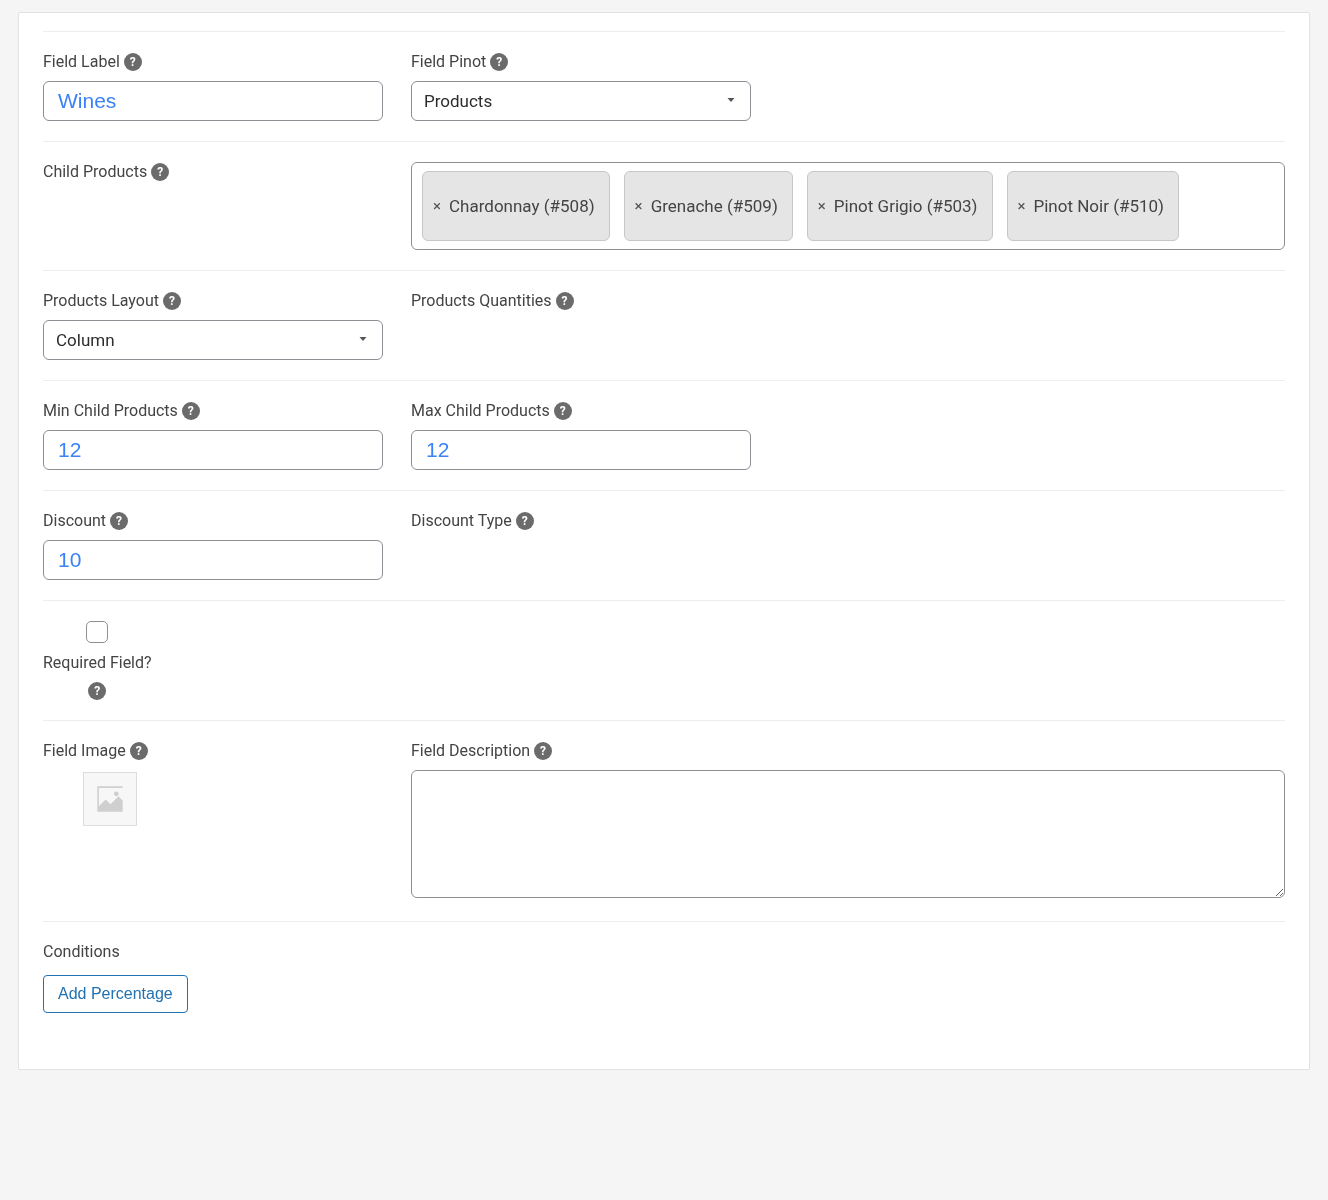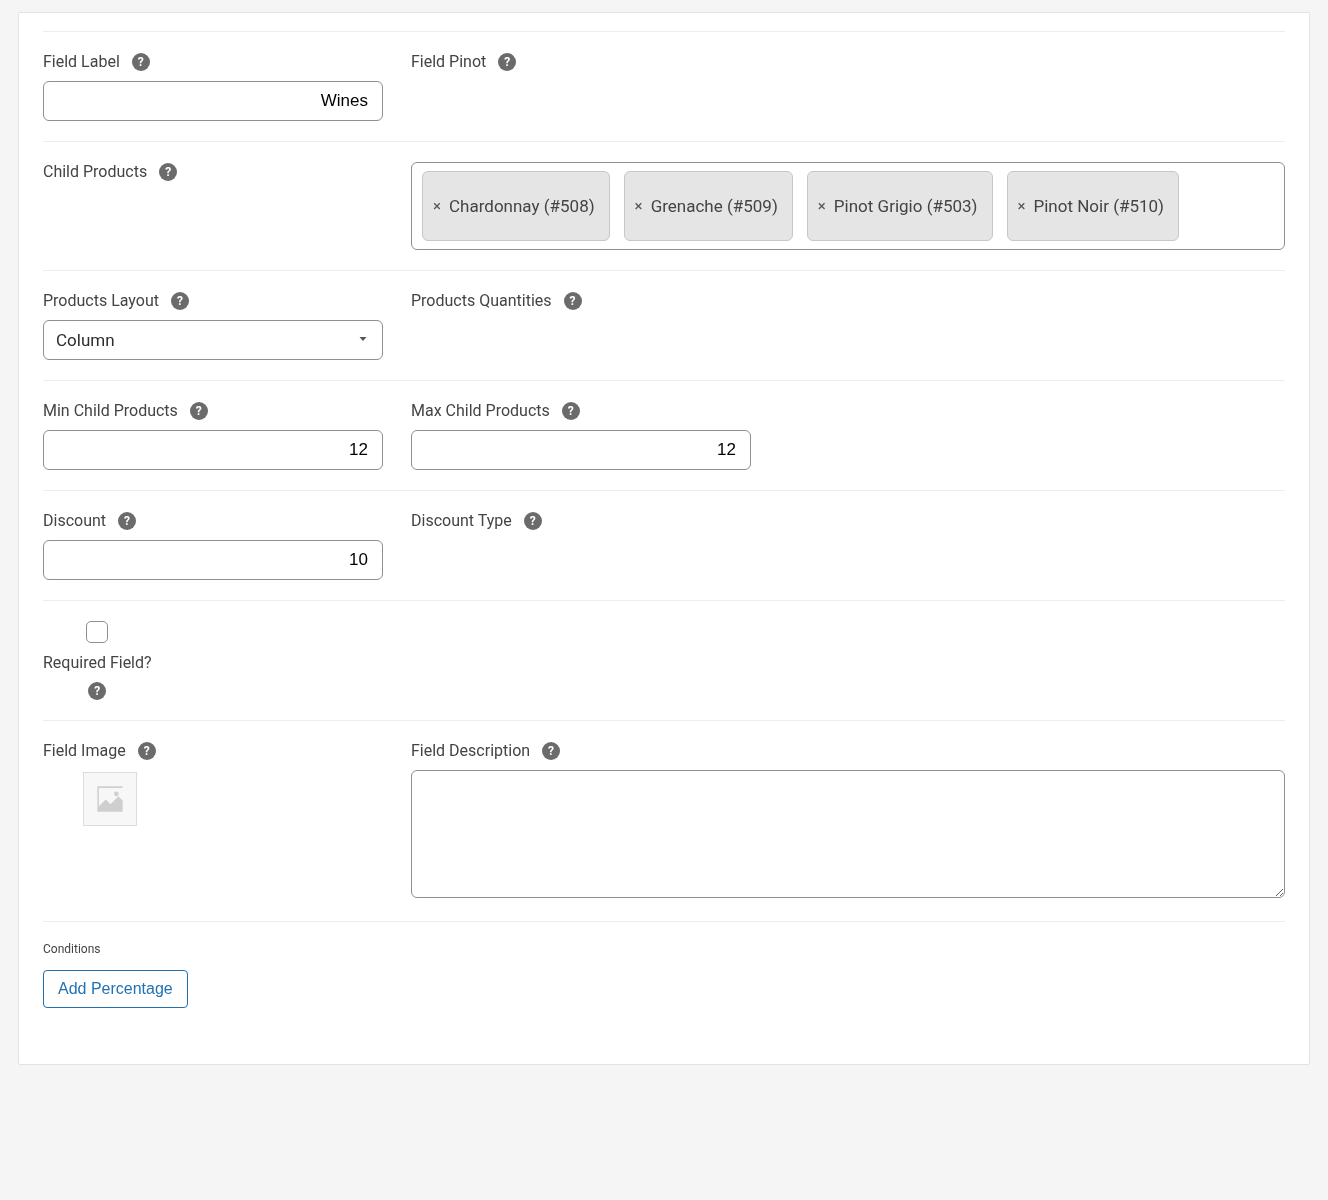--- a/index.html
+++ b/index.html
@@ -36,21 +36,21 @@
     display:flex;
     gap:28px;
     padding:20px 0 20px 0;
     border-top:1px solid #ededed;
   }
   .col { flex:0 0 340px; }
   .col-wide { flex:1 1 auto; }
   .label-line {
     display:flex;
     align-items:center;
-    gap:12px;
+    gap:4px;
     color:#444;
     font-size:16px;
     margin-bottom:10px;
   }
   .help {
     width:18px;height:18px;border-radius:50%;
     background:#6b6b6b;color:#fff;font-size:12px;font-weight:700;
     display:inline-flex;align-items:center;justify-content:center;
     cursor:default;
   }
@@ -59,21 +59,21 @@
     height:40px;
     background:#fff;
     border:1px solid #8c8f94;
     border-radius:6px;
     padding:0 12px;
     font-size:17px;
     color:#2c2c2c;
     display:flex;align-items:center;justify-content:space-between;
   }
   .ctl.input input {
-    border:none;outline:none;width:100%;font-size:17px;color:#000000;background:transparent;text-align:right;
+    border:none;outline:none;width:100%;font-size:21px;color:#3b82f6;background:transparent;
   }
   .ctl.select { cursor:pointer; }
   .caret {
     display:inline-block;
     margin-left:8px;
   }
   .caret svg { width:14px;height:14px;fill:#555; }
   .tags-box {
     border:1px solid #8c8f94;border-radius:6px;
     padding:8px 10px 8px 10px;
@@ -98,21 +98,21 @@
     width:100%;height:128px;border:1px solid #8c8f94;border-radius:6px;
     font-size:16px;padding:8px;resize:both;font-family:inherit;
   }
   .add-cond {
     margin-top:14px;
     border:1px solid #2271b1;border-radius:4px;
     background:#fff;color:#2271b1;
     font-size:16px;padding:9px 14px;cursor:pointer;
   }
   .row.noflex { display:block; }
-  .cond-title { font-size:12px;color:#444; }
+  .cond-title { font-size:16px;color:#444; }
 </style>
 </head>
 <body>
 
 <div class="stage">
   <div class="card">
 
 
     <div class="row">
       <div class="col">
@@ -121,20 +121,28 @@
           <span class="help">?</span>
         </div>
         <div class="ctl input">
           <input value="Wines" style="">
         </div>
       </div>
       <div class="col">
         <div class="label-line">
           <span>Field Pinot</span>
           <span class="help">?</span>
+        </div>
+        <div class="ctl select">
+          <span>Products</span>
+          <span class="caret">
+            <svg viewBox="0 0 20 20">
+                <path d="M5 7l5 6 5-6z"></path>
+              </svg>
+          </span>
         </div>
       </div>
     </div>
 
     <div class="row">
       <div class="col">
         <div class="label-line">
           <span>Child Products</span>
           <span class="help">?</span>
         </div>

